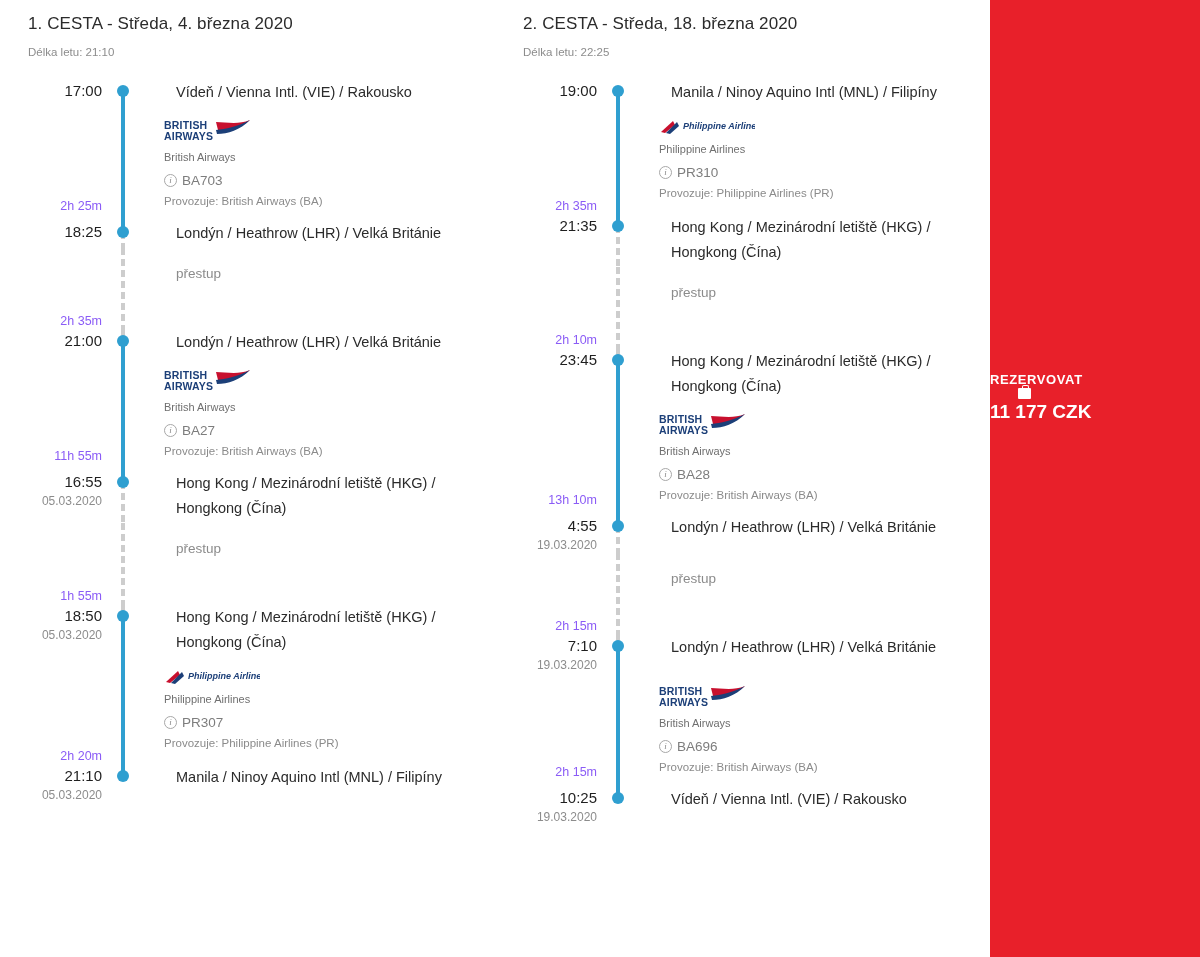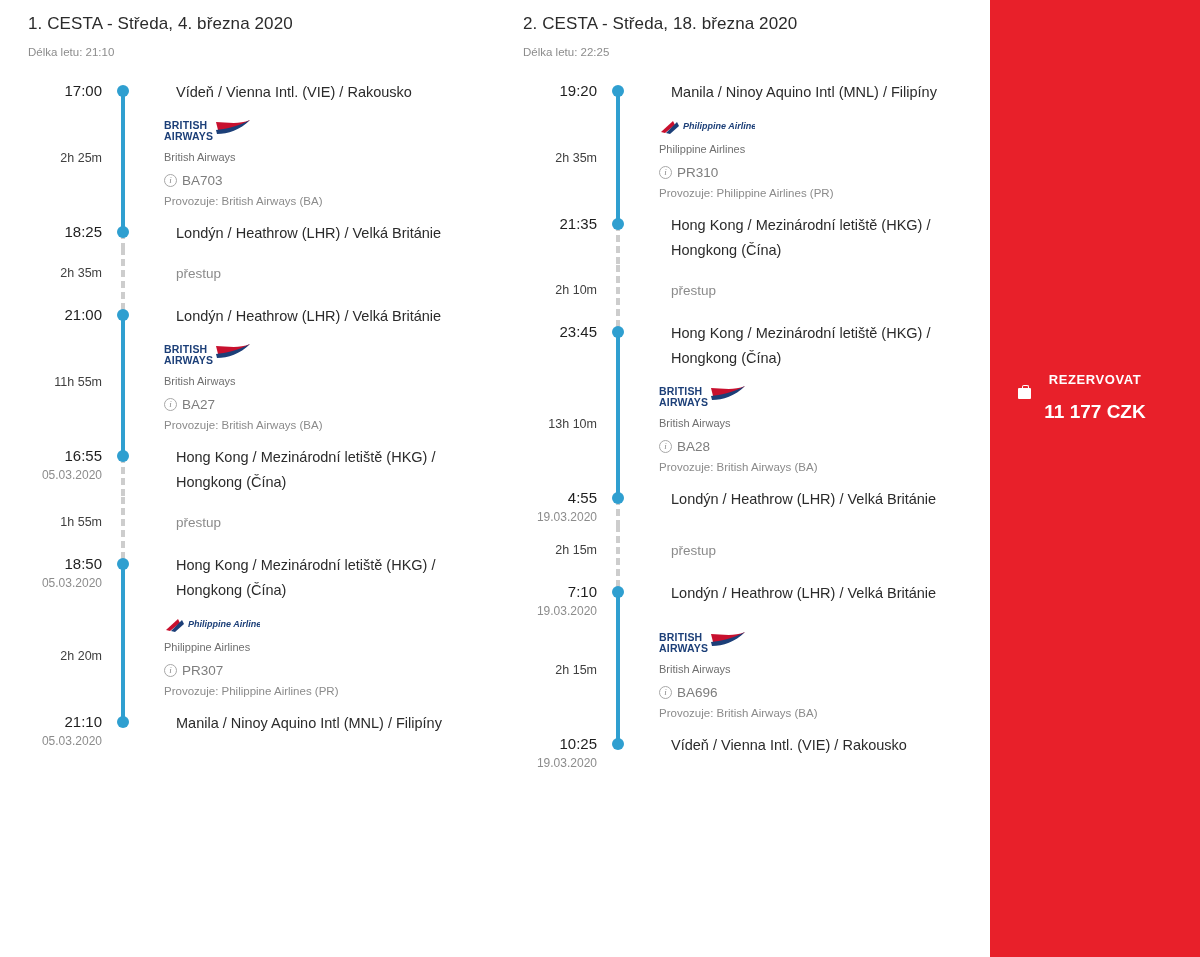--- a/index.html
+++ b/index.html
@@ -71,22 +71,23 @@
     line-height: 20px;
   }
   .date {
     font-size: 12px;
     color: #8c8c8c;
     line-height: 16px;
     margin-top: 1px;
   }
   .dur {
     font-size: 12.5px;
-    color: #404040;
+    color: #8b5cf6;
     line-height: 18px;
+    margin-top: 48px;
   }
   .place {
     font-size: 14.5px;
     color: #2b2b2b;
     line-height: 25px;
   }
   .stop-label {
     font-size: 13.5px;
     color: #8b8b8b;
     line-height: 20px;
@@ -164,21 +165,20 @@
     width: 210px;
     flex: 0 0 210px;
     background: #e8202a;
     color: #fff;
     position: relative;
   }
   .book-inner {
     position: absolute;
     top: 370px;
     left: 0; right: 0;
-    text-align: center;
   }
   .book-label {
     font-size: 13px;
     font-weight: bold;
     letter-spacing: 0.6px;
     line-height: 20px;
   }
   .book-price {
     font-size: 19px;
     font-weight: bold;
@@ -386,21 +386,21 @@
       </div>
         </div>
     </div>
 
     <div class="itinerary">
       <h2 class="itin-title">2. CESTA - Středa, 18. března 2020</h2>
       <div class="itin-duration">Délka letu: 22:25</div>
       <div class="seg" id="tl-1">
           <div class="row">
         <div class="col-time">
-          <div class="time">19:20</div>
+          <div class="time">19:00</div>
 
         </div>
         <div class="col-rail">
 
           <div class="line-solid" style="top:11px;bottom:0"></div>
           <div class="dot"></div>
         </div>
         <div class="col-body">
           <div class="place">Manila / Ninoy Aquino Intl (MNL) / Filipíny</div>
         </div>

